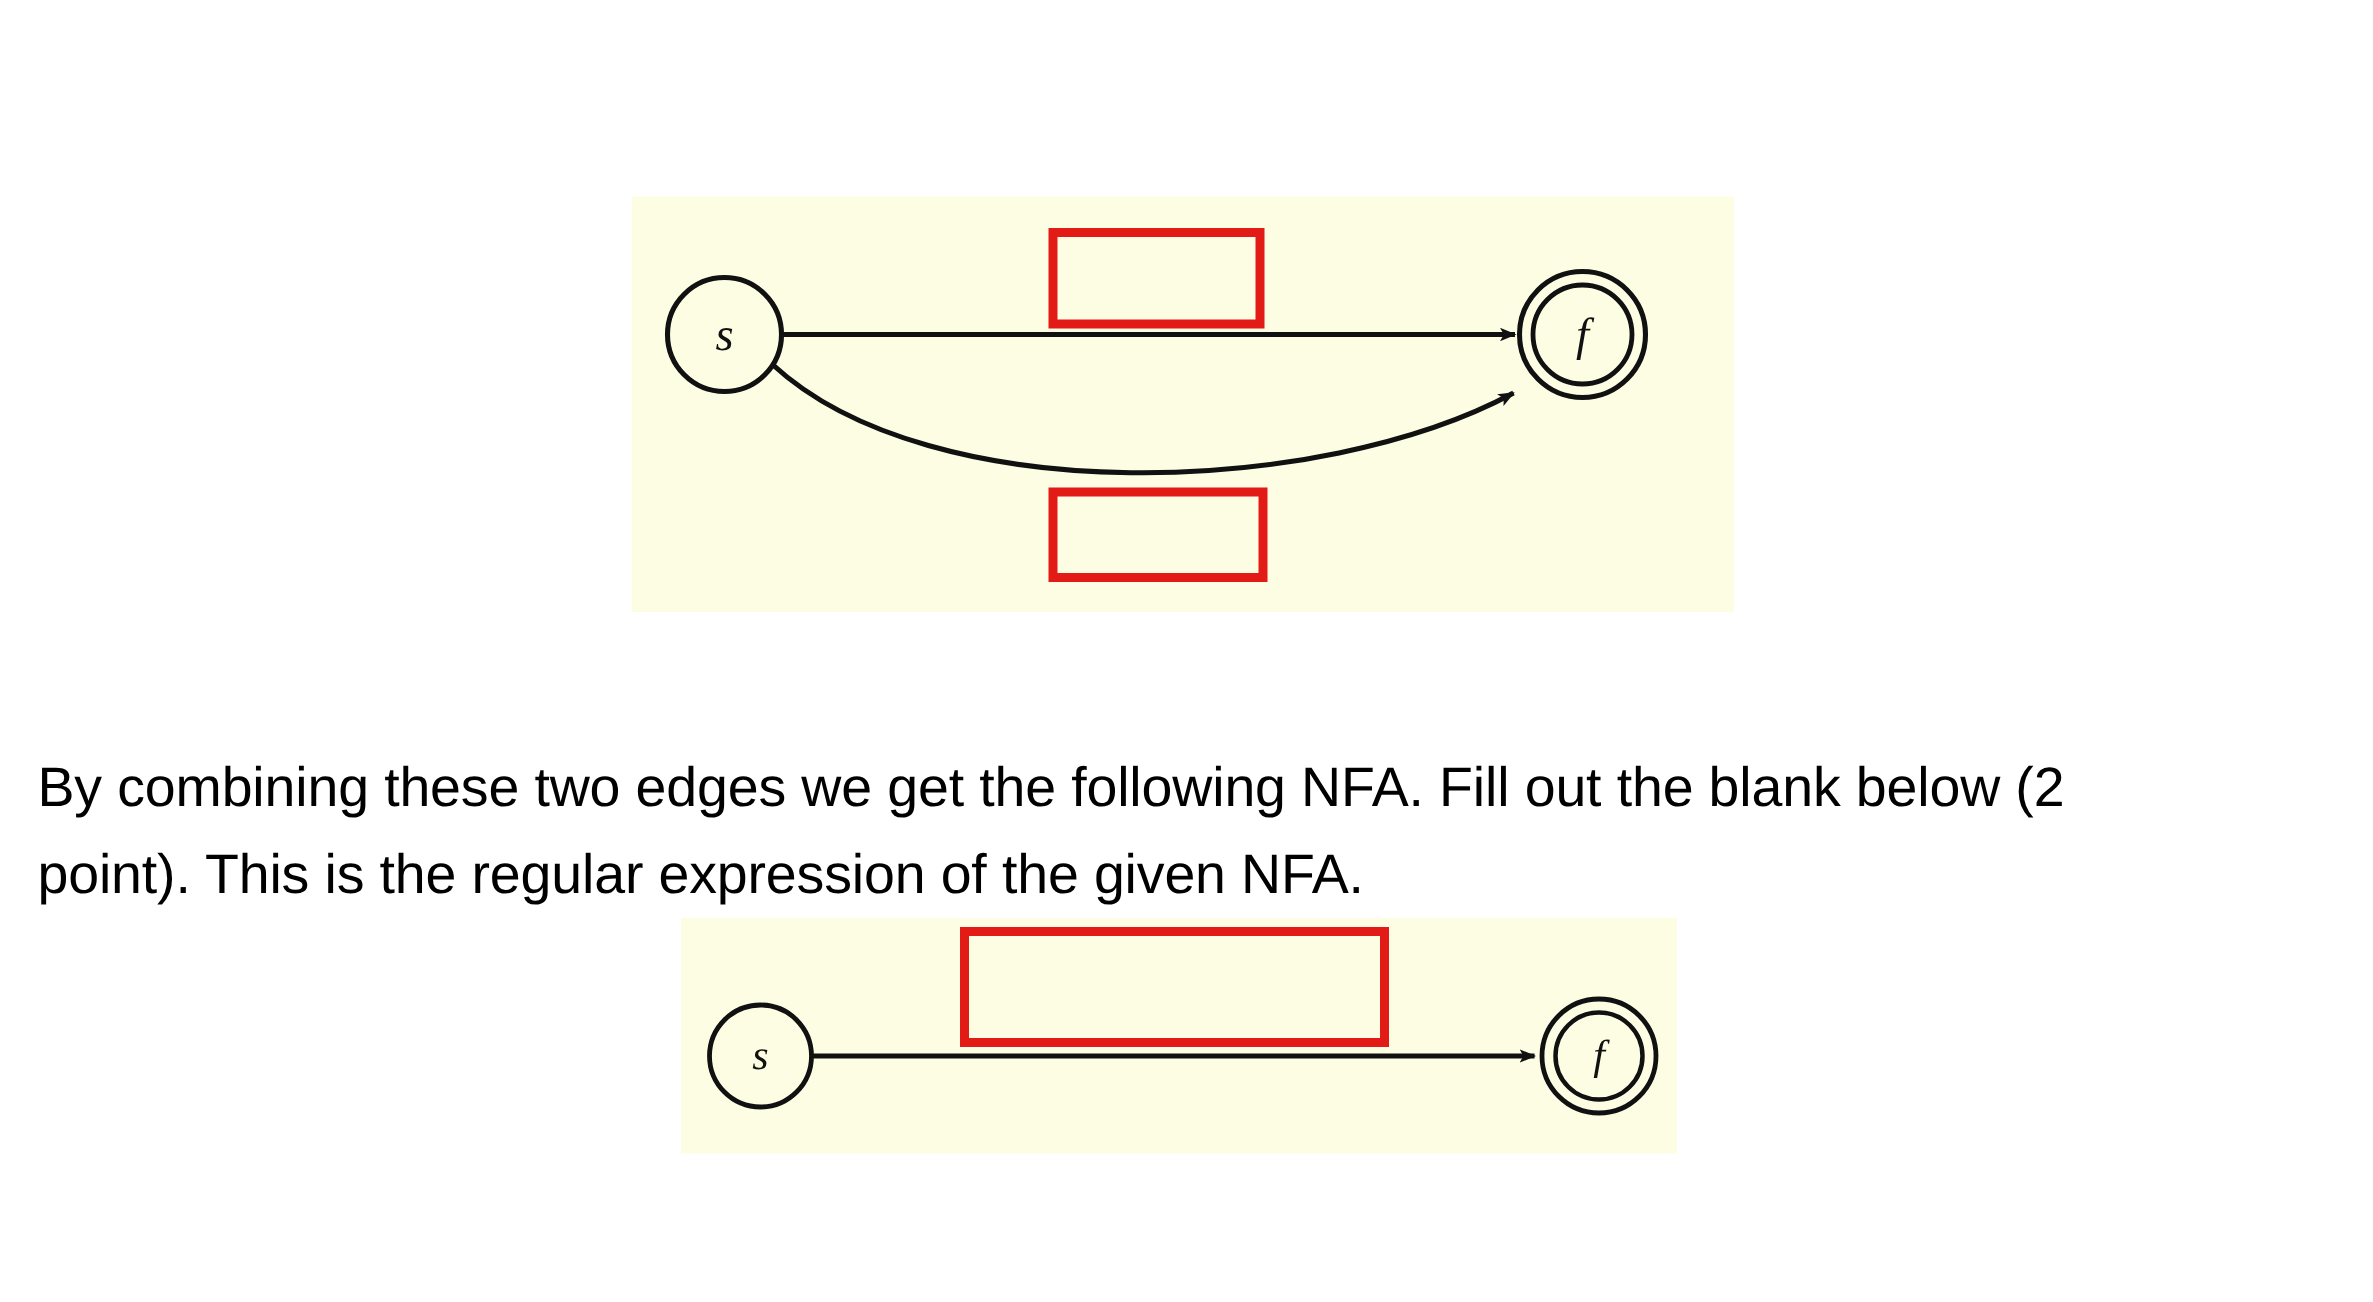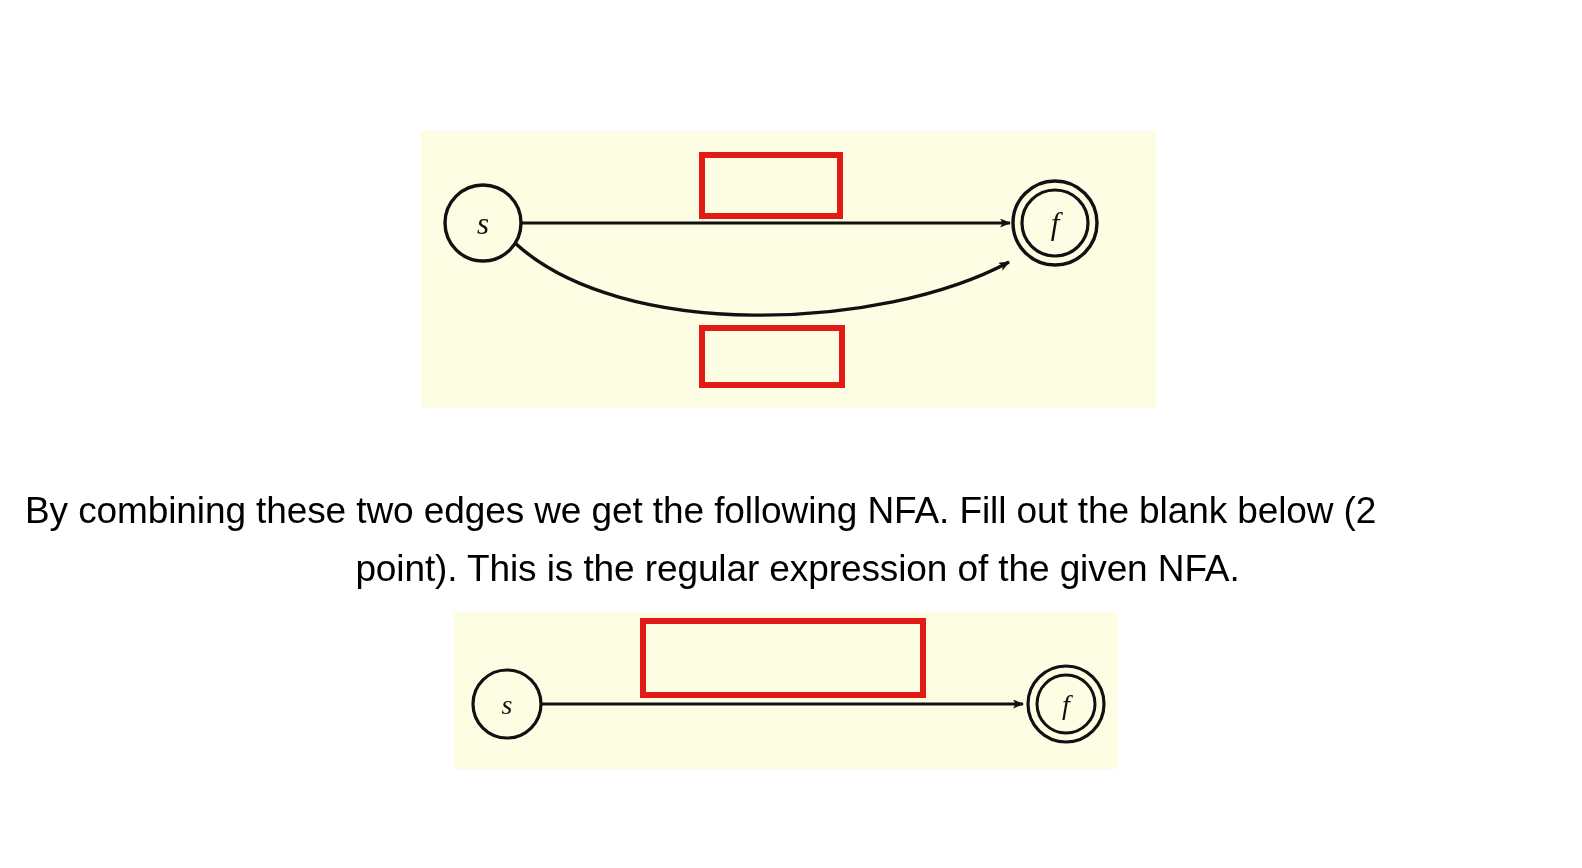--- a/index.html
+++ b/index.html
@@ -71,32 +71,32 @@
     left: 640px;
     top: 618px;
     width: 286px;
     height: 80px;
   }
 
   
   .question-text {
     position: absolute;
     left: 25px;
-    top: 482px;
+    top: 496px;
     width: 1545px;
     font-family: "Liberation Sans", sans-serif;
     font-size: 37px;
     line-height: 58px;
     color: #000000;
     text-align: justify;
     text-justify: inter-word;
     letter-spacing: -0.1px;
   }
   .question-text .line-last {
-    text-align: center;
+    text-align: left;
   }
 
   
 </style>
 </head>
 <body>
 
 <div class="page">
 
   <div class="nfa-panel" id="nfa-panel-two-edges">

